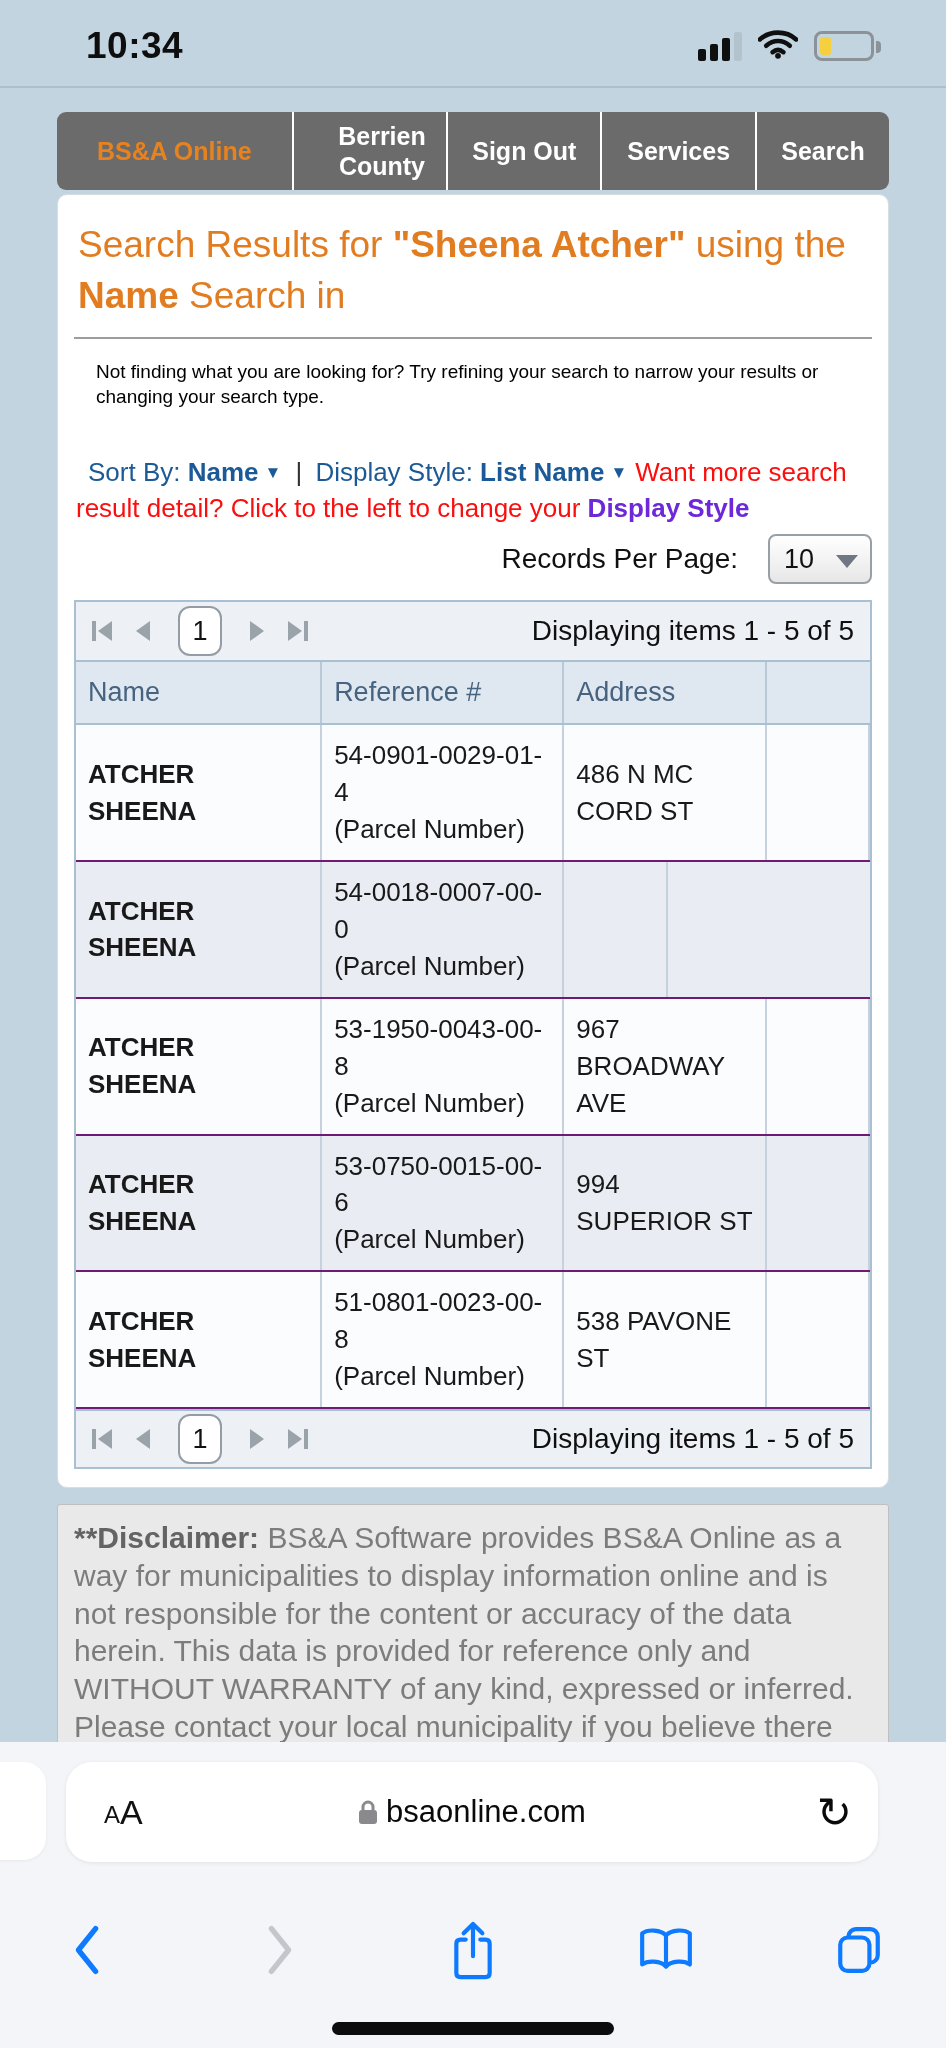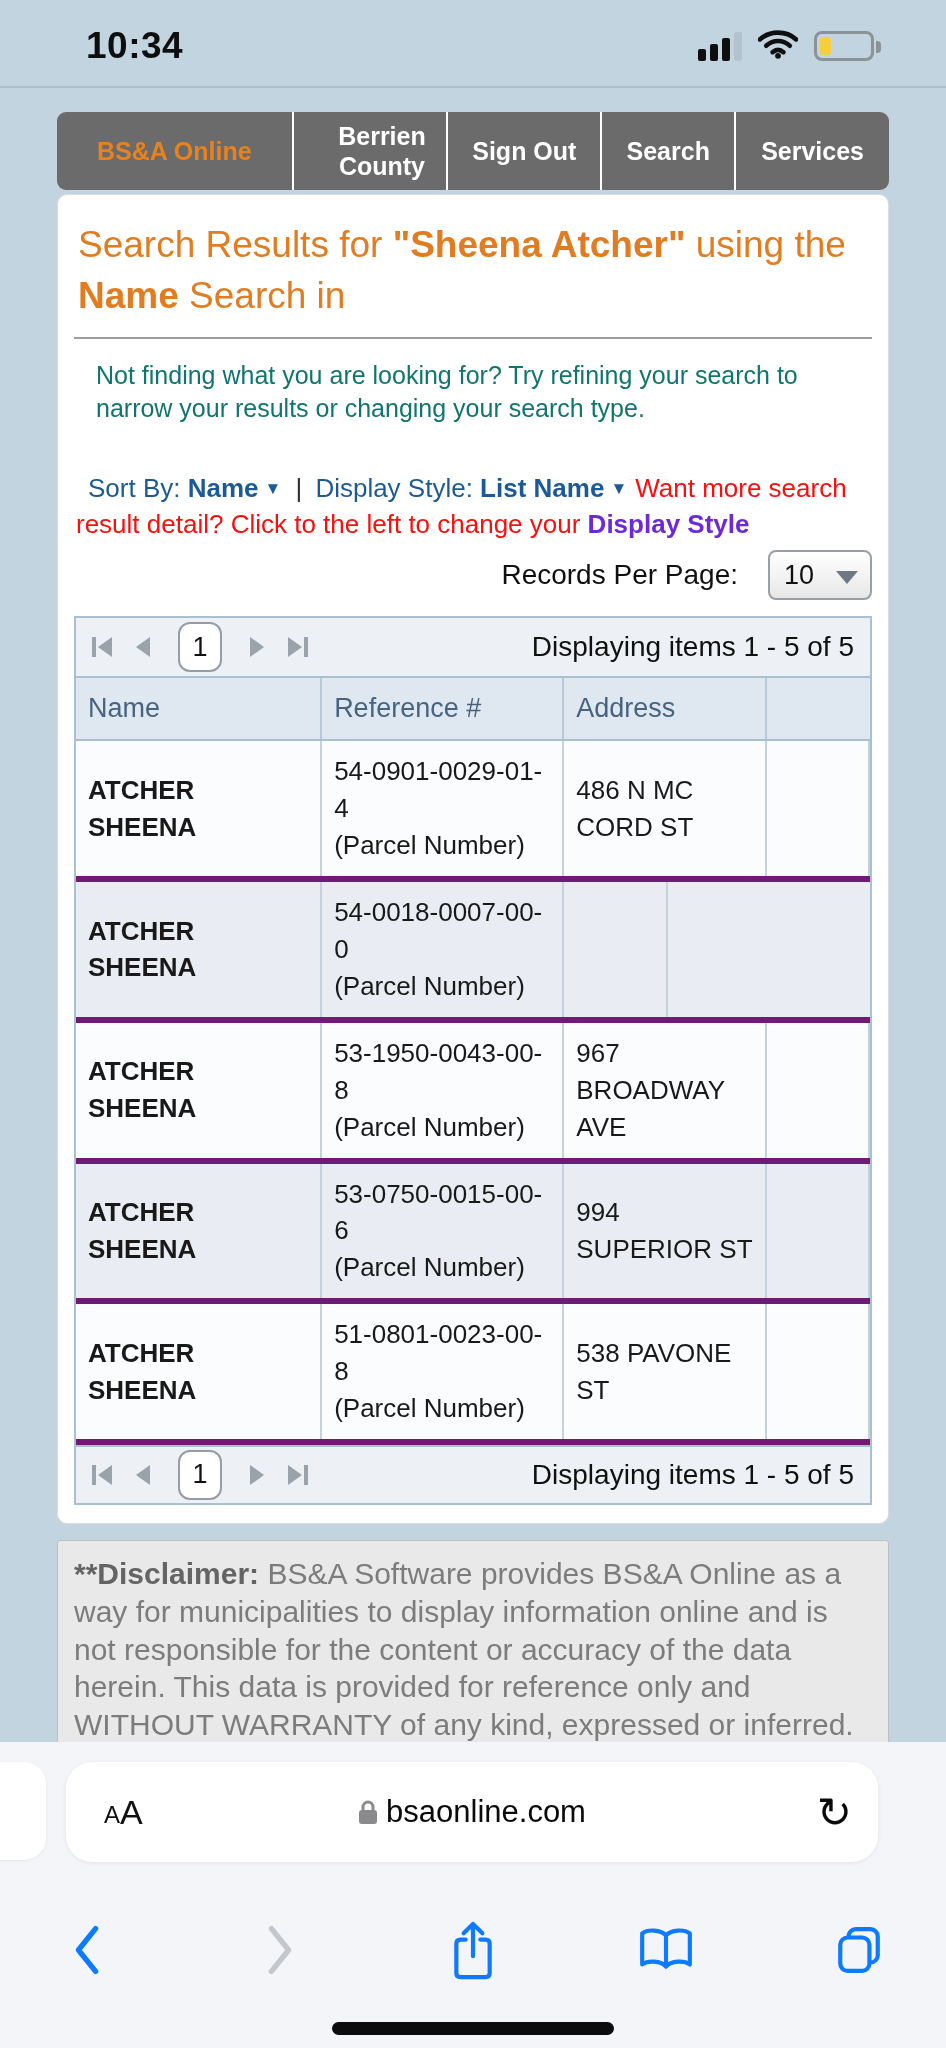--- a/index.html
+++ b/index.html
@@ -33,21 +33,21 @@
   .nav-item { display:flex; align-items:center; justify-content:center; color:#ffffff; font-weight:bold; font-size:25px; text-align:center; line-height:1.2; border-left:2px solid #ffffff; padding:0 6px; }
   .nav-item:first-child { border-left:none; }
   .nav-item.w1{width:28.2%;} .nav-item.w2{width:18.6%;padding-left:30px;} .nav-item.w3{width:18.5%;} .nav-item.w4{width:18.6%;} .nav-item.w5{width:16.1%;}
   .nav-item.active { color:#e8821e; }
 
   
   .card { background:#ffffff; border:1px solid #d8dde2; border-radius:10px; padding:16px 16px 18px; }
   .headline { color:#e17d20; font-size:37px; line-height:1.38; margin:8px 4px 0; }
   .headline b { font-weight:bold; }
   .rule { height:2px; background:#9d9d9d; border:none; margin:16px 0 20px; }
-  .hint { color:#0f766e; font-size:25px; line-height:1.33; margin:0 8px 0 22px; }
+  .hint { color:#000000; font-size:19px; line-height:1.33; margin:0 8px 0 22px; }
 
   .sortline { margin:44px 2px 0; font-size:26px; line-height:1.4; text-indent:12px; }
   .blu { color:#1b5a96; } .blu-b { color:#1b5a96; font-weight:bold; }
   .sep { color:#333333; padding:0 6px; }
   .red { color:#fb0e0e; } .red-b { color:#6d28d9; font-weight:bold; }
   .caret { font-size:17px; color:#1b5a96; margin:0 8px 0 6px; position:relative; top:-3px; }
 
   .records { display:flex; justify-content:flex-end; align-items:center; gap:30px; margin-top:8px; font-size:28px; color:#101010; }
   .select { width:104px; height:50px; border:2px solid #989fa5; border-radius:8px; background:linear-gradient(#ffffff,#e7e7e7); display:flex; align-items:center; position:relative; font-size:27px; color:#111; padding-left:14px; }
   .select .dd { position:absolute; right:12px; top:19px; width:0; height:0; border-left:11px solid transparent; border-right:11px solid transparent; border-top:13px solid #6f7882; }
@@ -61,21 +61,21 @@
   .t { width:0; height:0; border-top:10px solid transparent; border-bottom:10px solid transparent; }
   .t.left  { border-right:14px solid #9aa2aa; }
   .t.right { border-left:14px solid #9aa2aa; }
   .pbar { width:4px; height:20px; background:#9aa2aa; }
   .pgbox { width:44px; height:50px; background:#ffffff; border:2px solid #949da5; border-radius:12px; display:flex; align-items:center; justify-content:center; font-size:27px; color:#111; margin:0 4px; }
   .pg-status { margin-left:auto; }
 
   .thead { display:flex; background:#dfe8f1; border-top:2px solid #a9bfd2; border-bottom:2px solid #a9bfd2; }
   .th { padding:15px 12px; color:#47637f; font-size:27px; border-right:2px solid #b9c9d8; }
   .c1{width:31%;} .c2{width:30.5%;} .c3{width:25.5%;} .c4{width:13%; border-right:none;}
-  .trow { display:flex; background:#fbfcfd; border-bottom:6px solid #701a75; }
+  .trow { display:flex; background:#fbfcfd; border-bottom:2px solid #701a75; }
   .trow.alt { background:#e9edf3; }
   .trow:last-of-type { border-bottom:none; }
   .td { padding:12px 12px; font-size:26px; color:#191919; border-right:2px solid #c5d1dd; display:flex; flex-direction:column; justify-content:center; line-height:1.42; min-height:98px; }
   .td.name { font-weight:bold; }
   .td span { display:block; }
 
   
   .disclaimer { margin-top:16px; background:#e9e9e9; border:1px solid #bfbfbf; border-radius:3px; padding:14px 16px; font-size:30px; line-height:1.26; color:#7c7c7c; }
   .disc-bold { font-weight:bold; color:#646464; }
 
@@ -124,22 +124,22 @@
         </div>
     </div>
   </div>
 
   <div class="content">
 
     <div class="nav">
       <div class="nav-item w1 active">BS&amp;A Online</div>
       <div class="nav-item w2">Berrien County</div>
       <div class="nav-item w3">Sign Out</div>
+      <div class="nav-item w4">Services</div>
       <div class="nav-item w5">Search</div>
-      <div class="nav-item w4">Services</div>
     </div>
 
     <div class="card">
       <div class="headline">
         <span>Search Results for </span><b>"Sheena Atcher"</b><span> using the </span><b>Name</b><span> Search in</span>
       </div>
       <hr class="rule">
       <div class="hint">Not finding what you are looking for? Try refining your search to narrow your results or changing your search type.</div>
 
       <div class="sortline">

